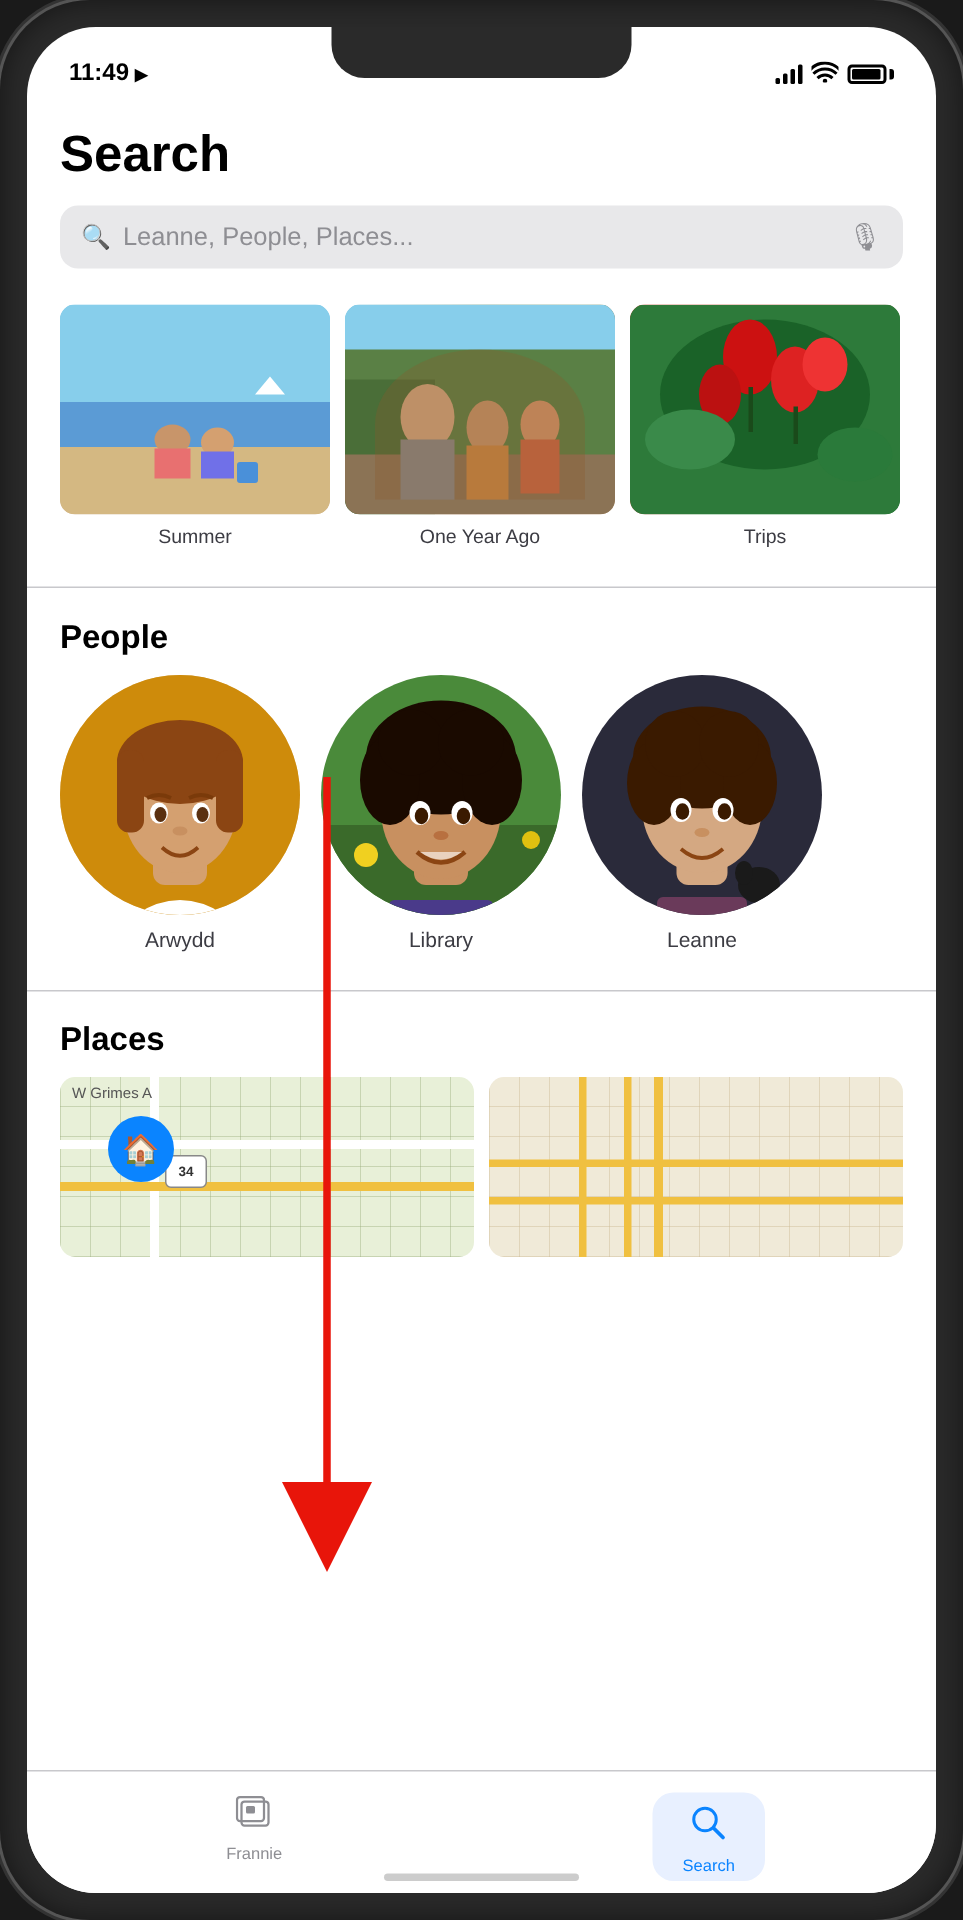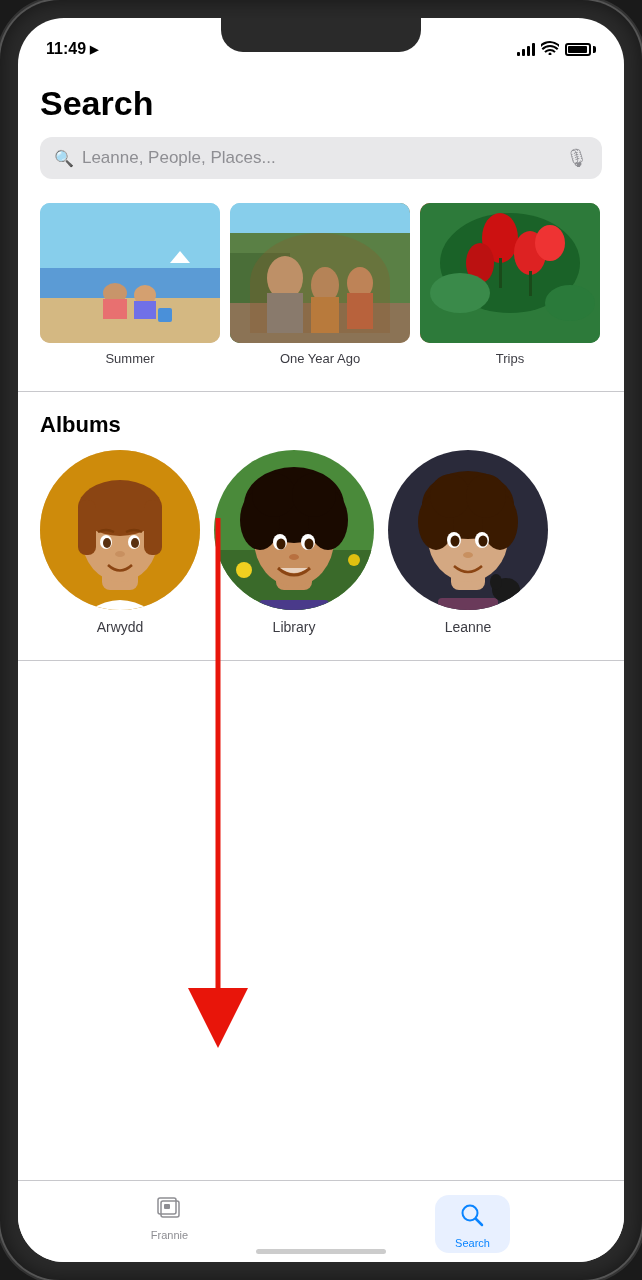--- a/index.html
+++ b/index.html
@@ -588,21 +588,21 @@
             </div>
             <span class="moment-label">Trips</span>
           </div>
 
         </div>
       </div>
 
       <div class="divider"></div>
 
       <div class="section">
-        <div class="section-title">Albums</div>
+        <div class="section-title">People</div>
         <div class="people-grid">
 
           <div class="person-item">
             <div class="person-avatar">
               <svg width="160" height="160" viewBox="0 0 160 160">
 
                 <rect width="160" height="160" fill="#c8840a"></rect>
                 <rect width="160" height="160" fill="#d4920c" opacity="0.5"></rect>
 
                 <rect x="62" y="110" width="36" height="30" fill="#d4a070" rx="8"></rect>
@@ -700,20 +700,43 @@
               </svg>
             </div>
             <span class="person-name">Leanne</span>
           </div>
 
         </div>
       </div>
 
       <div class="divider"></div>
 
+      <div class="section">
+        <div class="section-title">Places</div>
+        <div class="places-grid">
+
+          <div class="place-thumb map-sim-1">
+            <div class="map-road-h"></div>
+            <div class="map-road-v"></div>
+            <div class="map-road-y"></div>
+            <span class="map-label">W Grimes A</span>
+            <div class="route-badge">34</div>
+            <div class="home-pin">🏠</div>
+          </div>
+
+          <div class="place-thumb map-sim-2">
+            <div class="map-road-y2"></div>
+            <div style="position:absolute;height:5px;background:#f0c040;left:0;right:0;top:55px;"></div>
+            <div style="position:absolute;height:5px;background:#f0c040;left:0;right:0;top:80px;"></div>
+            <div style="position:absolute;width:5px;background:#f0c040;top:0;bottom:0;left:60px;"></div>
+            <div style="position:absolute;width:5px;background:#f0c040;top:0;bottom:0;left:90px;"></div>
+          </div>
+
+        </div>
+      </div>
 
     </div>
 
     <div class="red-arrow-container">
       <svg class="red-arrow-svg" viewBox="0 0 200 560" xmlns="http://www.w3.org/2000/svg">
         <defs>
           <marker id="arrowhead" markerWidth="12" markerHeight="12" refX="6" refY="6" orient="auto">
             <path d="M0,0 L12,6 L0,12 Z" fill="#e8150a"></path>
           </marker>
         </defs>

